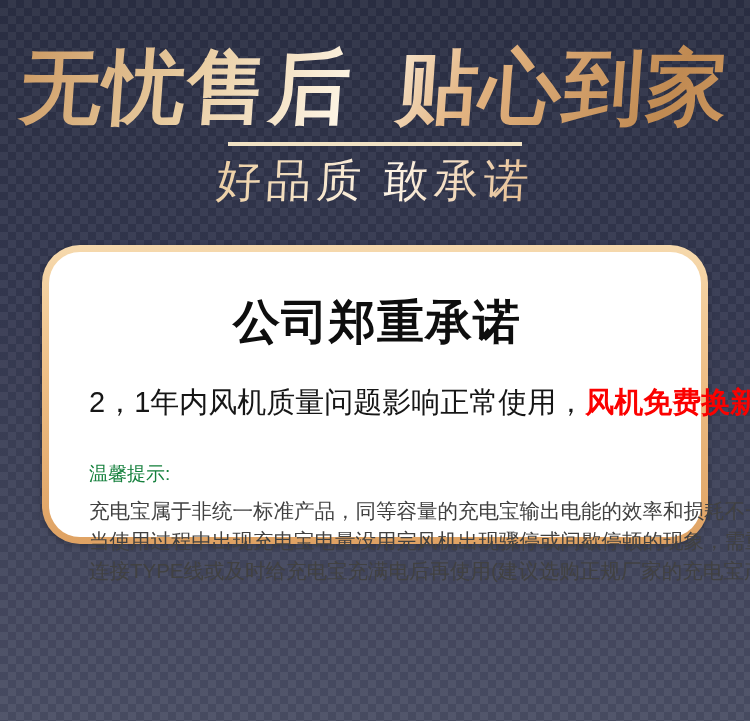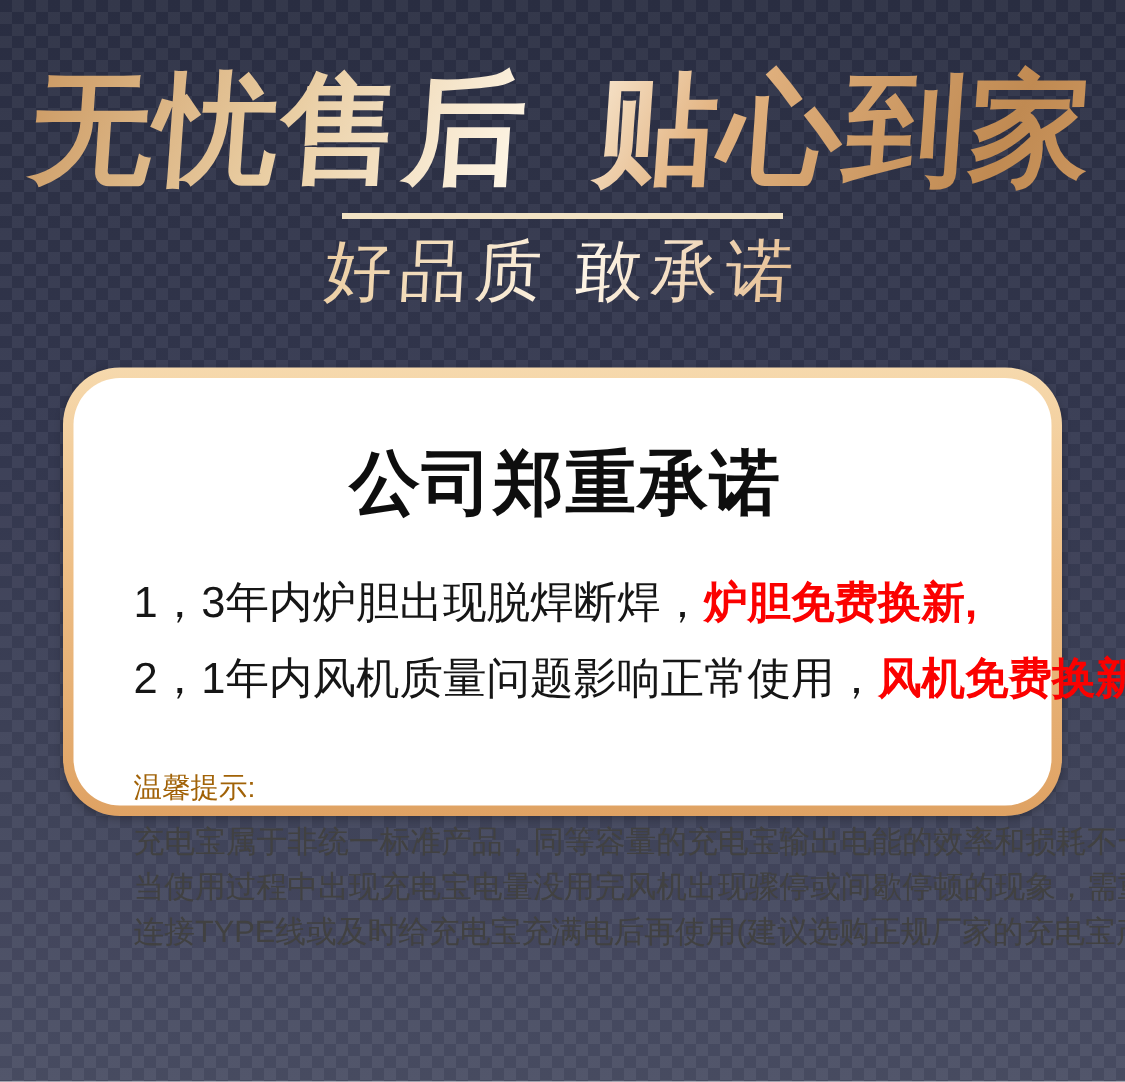--- a/index.html
+++ b/index.html
@@ -83,21 +83,21 @@
     line-height: 1.32;
     color: #161616;
     white-space: nowrap;
   }
   .promise-highlight { color: #fb0100; font-weight: bold; }
 
   .tips { margin-top: 40px; }
   .tips-label {
     margin: 0 0 9px 0;
     font-size: 19px;
-    color: #a16207;
+    color: #15803d;
   }
   .tips-line {
     margin: 0;
     font-size: 20.5px;
     line-height: 30px;
     color: #414141;
     white-space: nowrap;
   }
 </style>
 </head>
@@ -110,21 +110,20 @@
     <div class="hero-divider"></div>
     <div class="hero-subtitle">好品质 敢承诺</div>
   </div>
 
   <div class="card-outer">
     <div class="card-inner">
 
       <h2 class="card-title">公司郑重承诺</h2>
 
       <div class="promise-list">
-        <p class="promise-item"><span>1，3年内炉胆出现脱焊断焊，</span><span class="promise-highlight">炉胆免费换新,</span></p>
         <p class="promise-item"><span>2，1年内风机质量问题影响正常使用，</span><span class="promise-highlight">风机免费换新</span></p>
       </div>
 
       <div class="tips">
         <p class="tips-label">温馨提示:</p>
         <p class="tips-line">充电宝属于非统一标准产品，同等容量的充电宝输出电能的效率和损耗不一样</p>
         <p class="tips-line">当使用过程中出现充电宝电量没用完风机出现骤停或间歇停顿的现象，需重新</p>
         <p class="tips-line">连接TYPE线或及时给充电宝充满电后再使用(建议选购正规厂家的充电宝产品)</p>
       </div>
 

